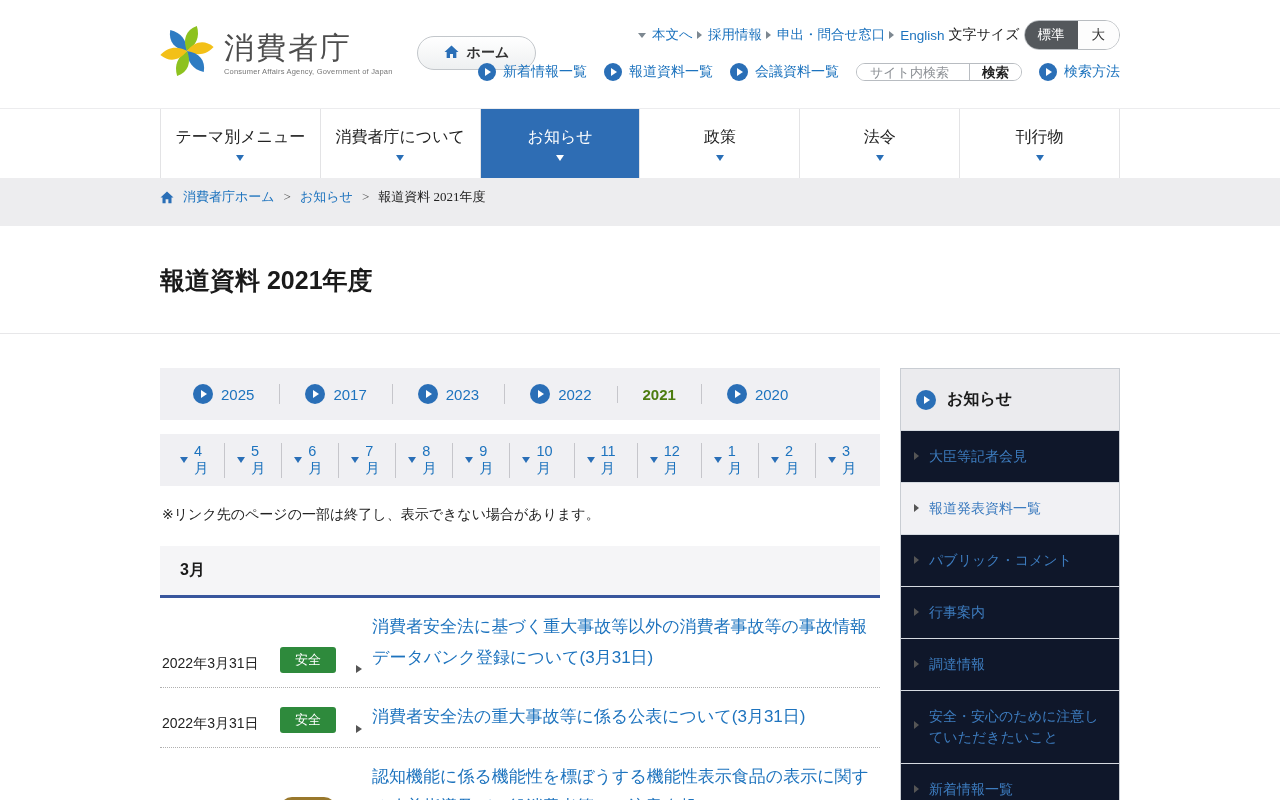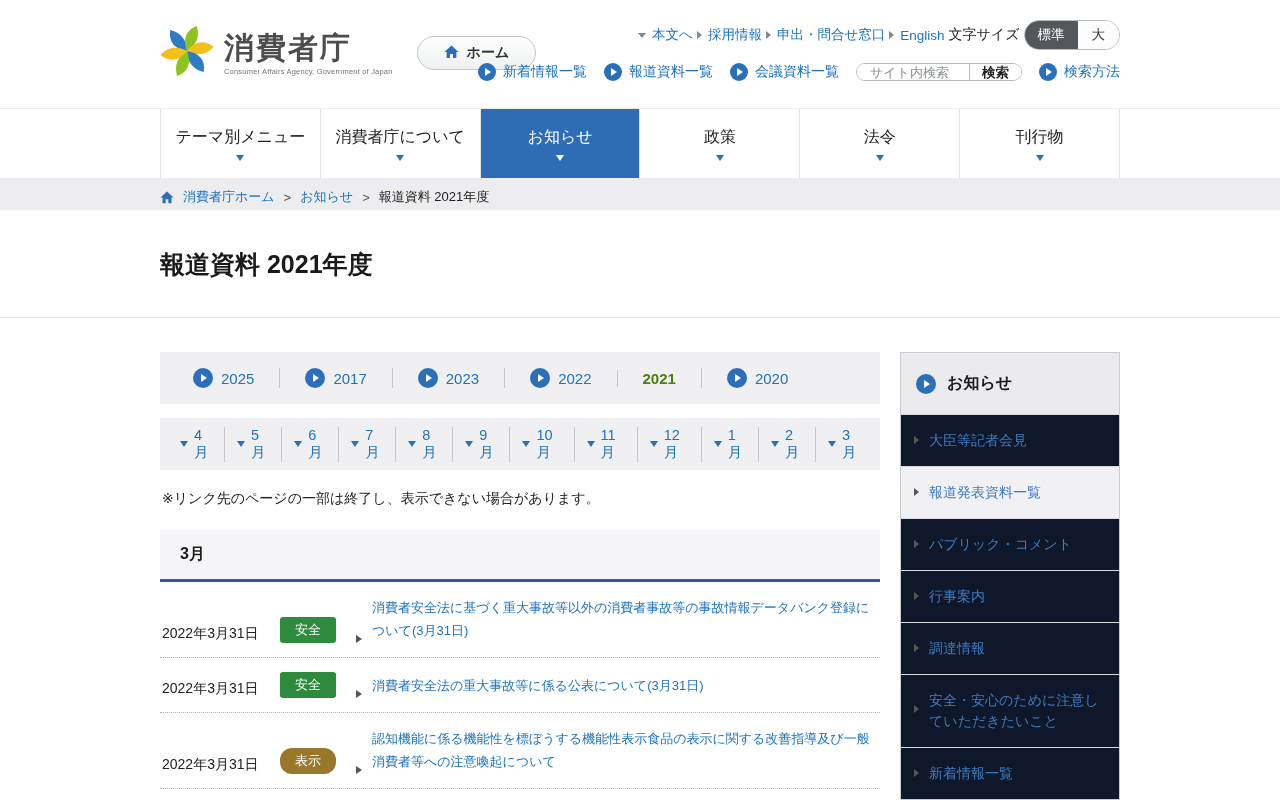--- a/index.html
+++ b/index.html
@@ -8,21 +8,21 @@
     background: #fff; color: #222;
     font-family: "Liberation Sans", "DejaVu Sans", sans-serif;
   }
   .inner { width: 960px; margin: 0 auto; position: relative; }
 
   
   .header { height: 108px; background: #fff; }
   .logo-row { position: absolute; left: 0; top: 24px; display: flex; align-items: flex-start; gap: 24px; }
   .logo { display: flex; align-items: center; gap: 10px; cursor: pointer; }
   .logo-texts { display: flex; flex-direction: column; }
-  .logo-title { font-size: 30px; font-weight: bold; color: #4d4d4d; letter-spacing: 2px; line-height: 1.1; }
+  .logo-title { font-size: 30px; font-weight: normal; color: #4d4d4d; letter-spacing: 2px; line-height: 1.1; }
   .logo-sub { font-size: 7.5px; color: #777; margin-top: 3px; letter-spacing: .2px; }
   .home-btn {
     margin-top: 12px; display: inline-flex; align-items: center; gap: 8px;
     padding: 7px 26px; border: 1px solid #c3c7cb; border-radius: 17px;
     background: linear-gradient(#ffffff, #eef0f1); font-size: 14px; font-weight: bold; color: #333; cursor: pointer;
   }
   .util-top { position: absolute; right: 0; top: 20px; display: flex; align-items: center; gap: 4px; }
   .util-link { display: inline-flex; align-items: center; gap: 6px; color: #1d73be; font-size: 13.5px; cursor: pointer; }
   .fs-label { font-size: 14px; color: #222; }
   .fs-toggle { display: flex; border: 1px solid #b9bdc1; border-radius: 15px; overflow: hidden; font-size: 13.5px; }
@@ -49,21 +49,21 @@
   .nav-row { display: flex; }
   .nav-cell {
     flex: 1; height: 69px; display: flex; flex-direction: column; justify-content: center; align-items: center;
     gap: 7px; font-size: 16px; color: #222; border-left: 1px solid #e3e3e5; cursor: pointer; background: #fff;
   }
   .nav-cell:last-child { border-right: 1px solid #e3e3e5; }
   .nav-cell.active { background: #2e6db4; color: #fff; }
   .nav-cell.active .tr-d-blue { border-top-color: #fff; }
 
   
-  .crumb-band { background: #ededef; height: 32px; }
+  .crumb-band { background: #ededef; height: 48px; font-family: Liberation Serif, serif; }
   .crumb { display: flex; align-items: center; gap: 9px; height: 38px; font-size: 13px; }
   .crumb-link { color: #1d73be; cursor: pointer; }
   .crumb-sep { color: #555; }
   .crumb-cur { color: #222; }
 
   
   .title-band { border-bottom: 1px solid #e7e7e9; }
   .page-title { padding: 38px 0 36px; font-size: 25px; font-weight: bold; color: #1a1a1a; }
 
   
@@ -84,21 +84,21 @@
 
   .sec-head { margin-top: 22px; background: #f5f5f7; border-bottom: 3px solid #39569d; padding: 14px 20px; font-size: 16px; font-weight: bold; color: #1a1a1a; }
 
   
   .news-row { display: flex; align-items: flex-end; padding: 14px 2px; border-bottom: 1px dotted #b0b0b0; }
   .news-date { width: 112px; flex: none; font-size: 14px; color: #222; padding-top: 4px; }
   .news-badge { flex: none; margin: 0 18px 0 6px; padding: 4px 11px; min-width: 56px; text-align: center; border-radius: 3px; color: #fff; font-size: 13px; }
   .bg-green { background: #2e8a3c; }
   .bg-brown { background: #99782c; border-radius: 12px; }
   .news-mark { margin: 10px 10px 0 2px; }
-  .news-link { flex: 1; font-size: 13px; color: #1d73be; line-height: 1.8; cursor: pointer; }
+  .news-link { flex: 1; font-size: 17px; color: #1d73be; line-height: 1.8; cursor: pointer; }
 
   
   .aside-head { background: #ebebee; display: flex; align-items: center; gap: 11px; padding: 20px 15px; font-size: 16px; font-weight: bold; color: #1a1a1a; }
   .aside-item { display: flex; gap: 10px; padding: 15px 13px; border-top: 1px solid #d5dae0; font-size: 14px; line-height: 1.5; color: #3d7cbf; cursor: pointer; background: #0f172a; }
   .aside-item .tr-r-dark { margin-top: 6px; border-left-color: #555; border-left-width: 5px; border-top-width: 4px; border-bottom-width: 4px; }
   .aside-item.current { background: #f1f1f4; }
 </style>
 </head>
 <body>
 

